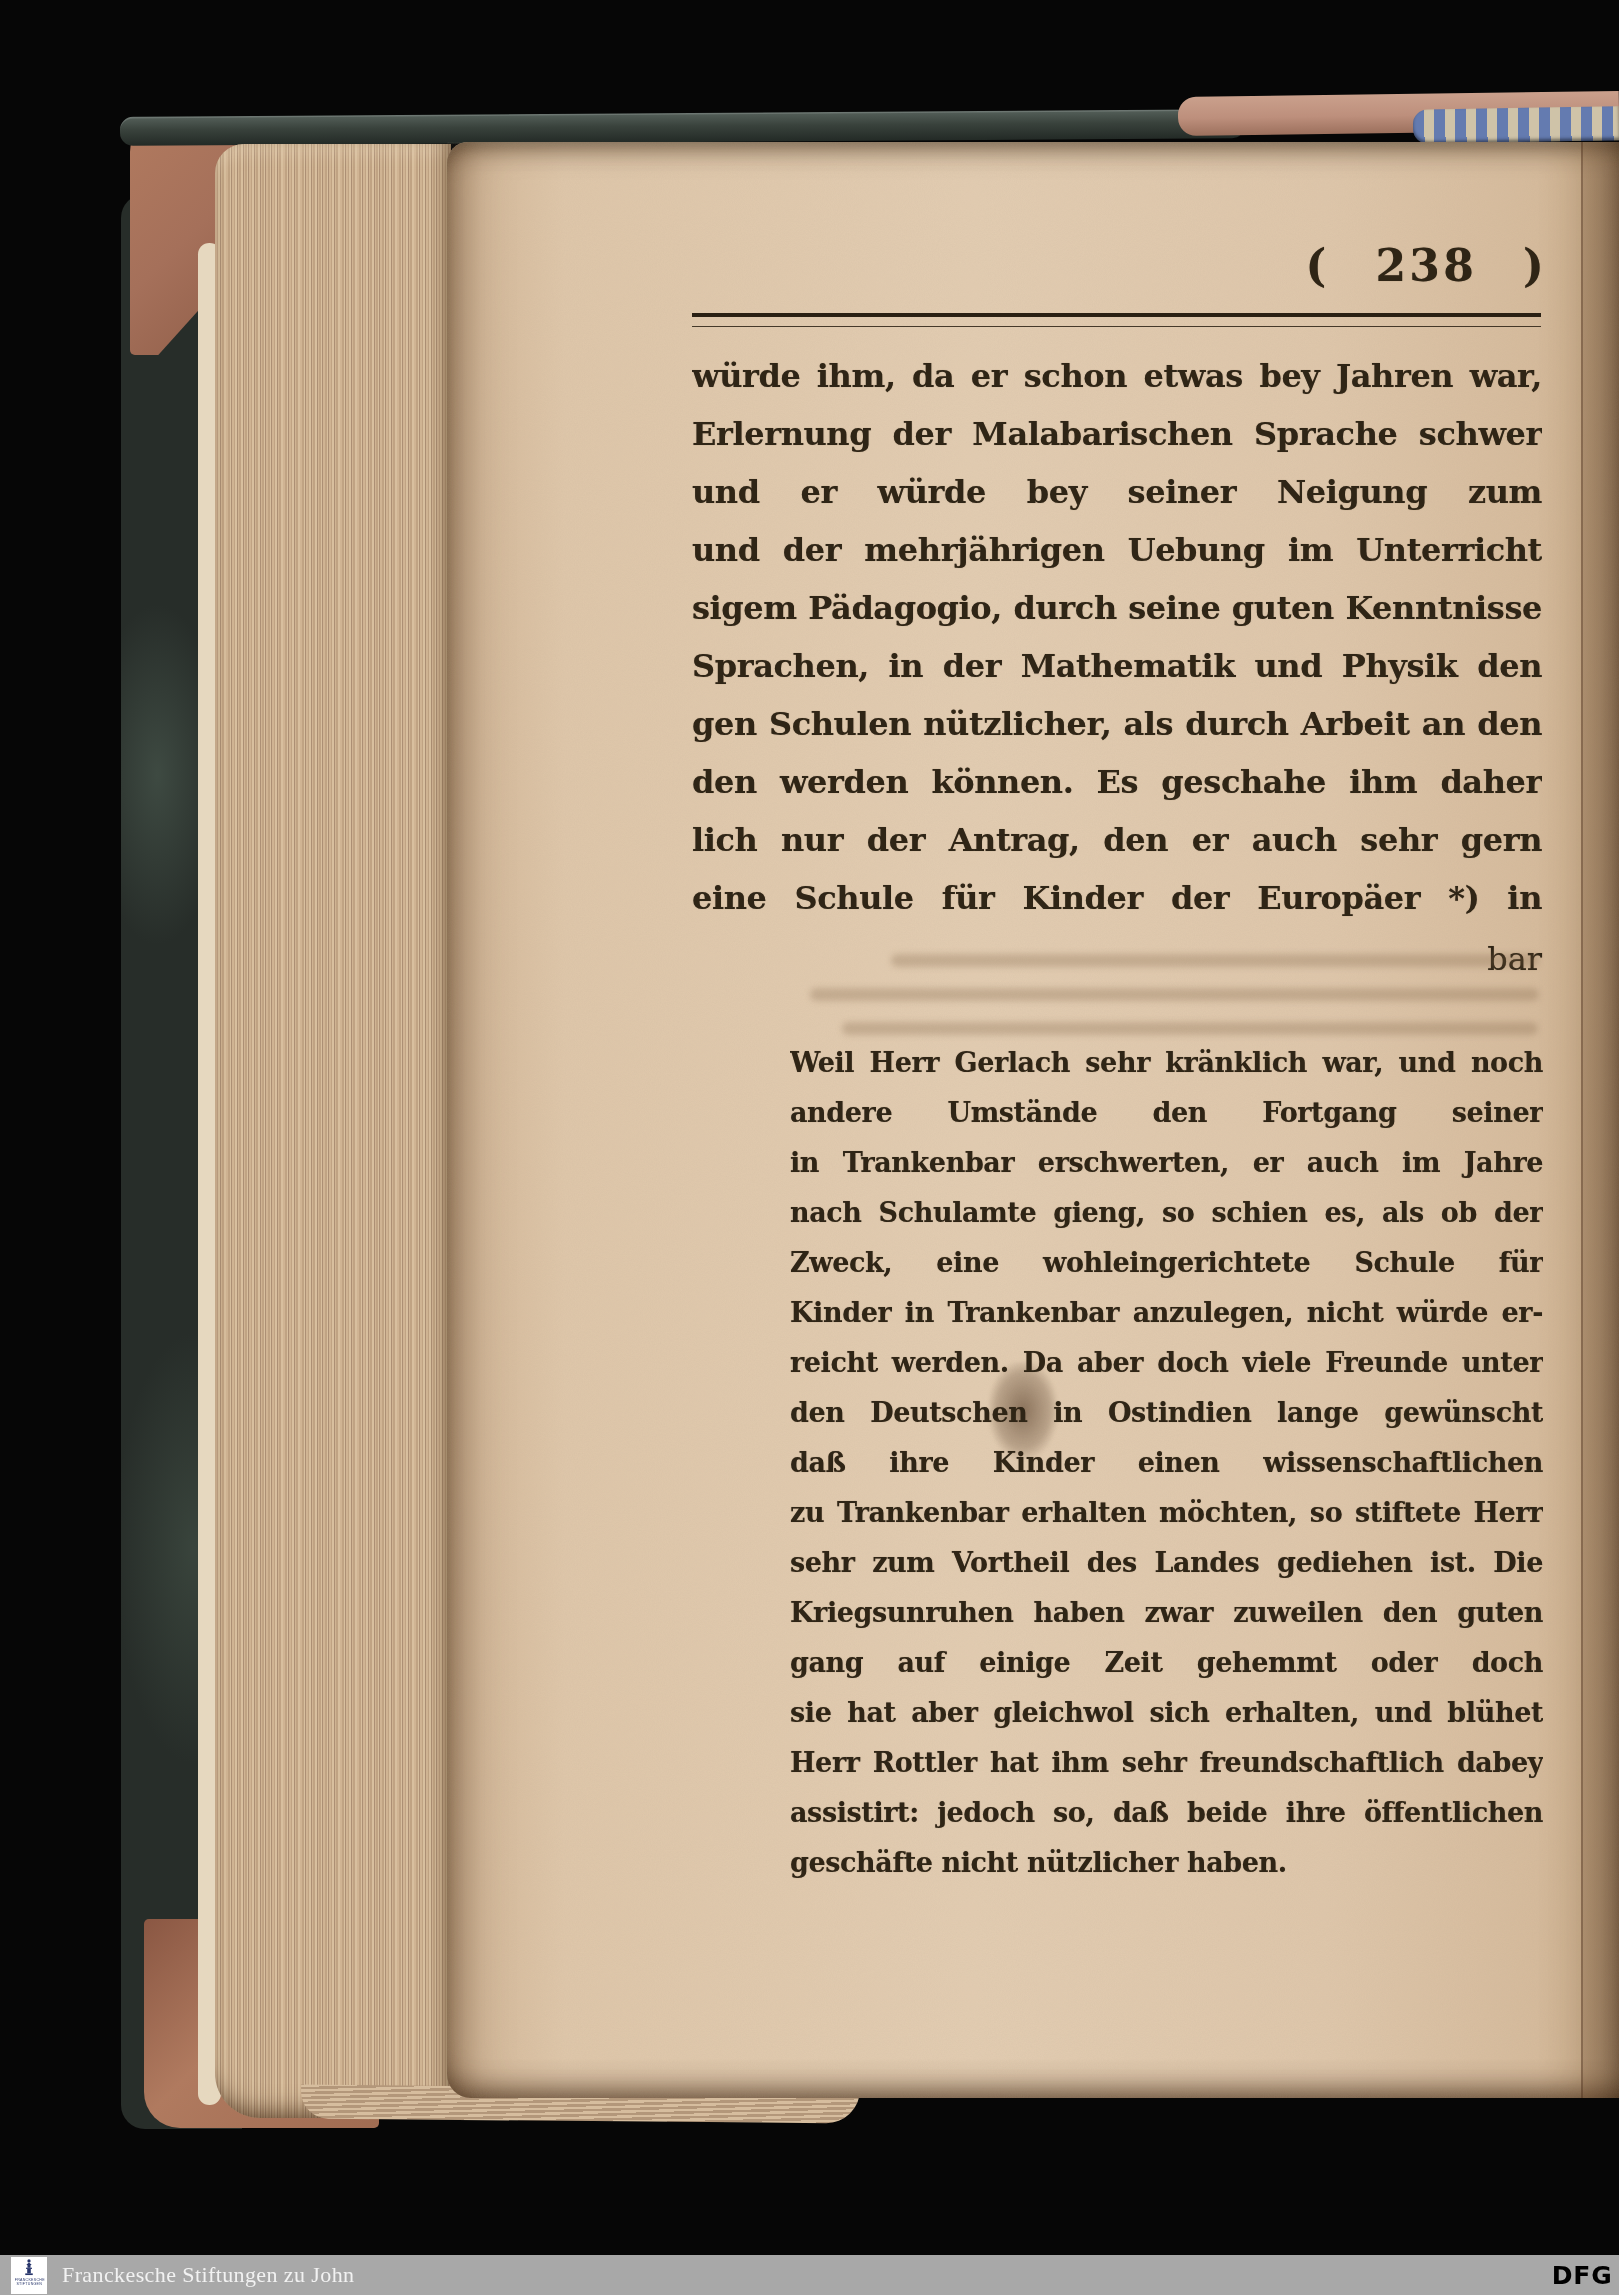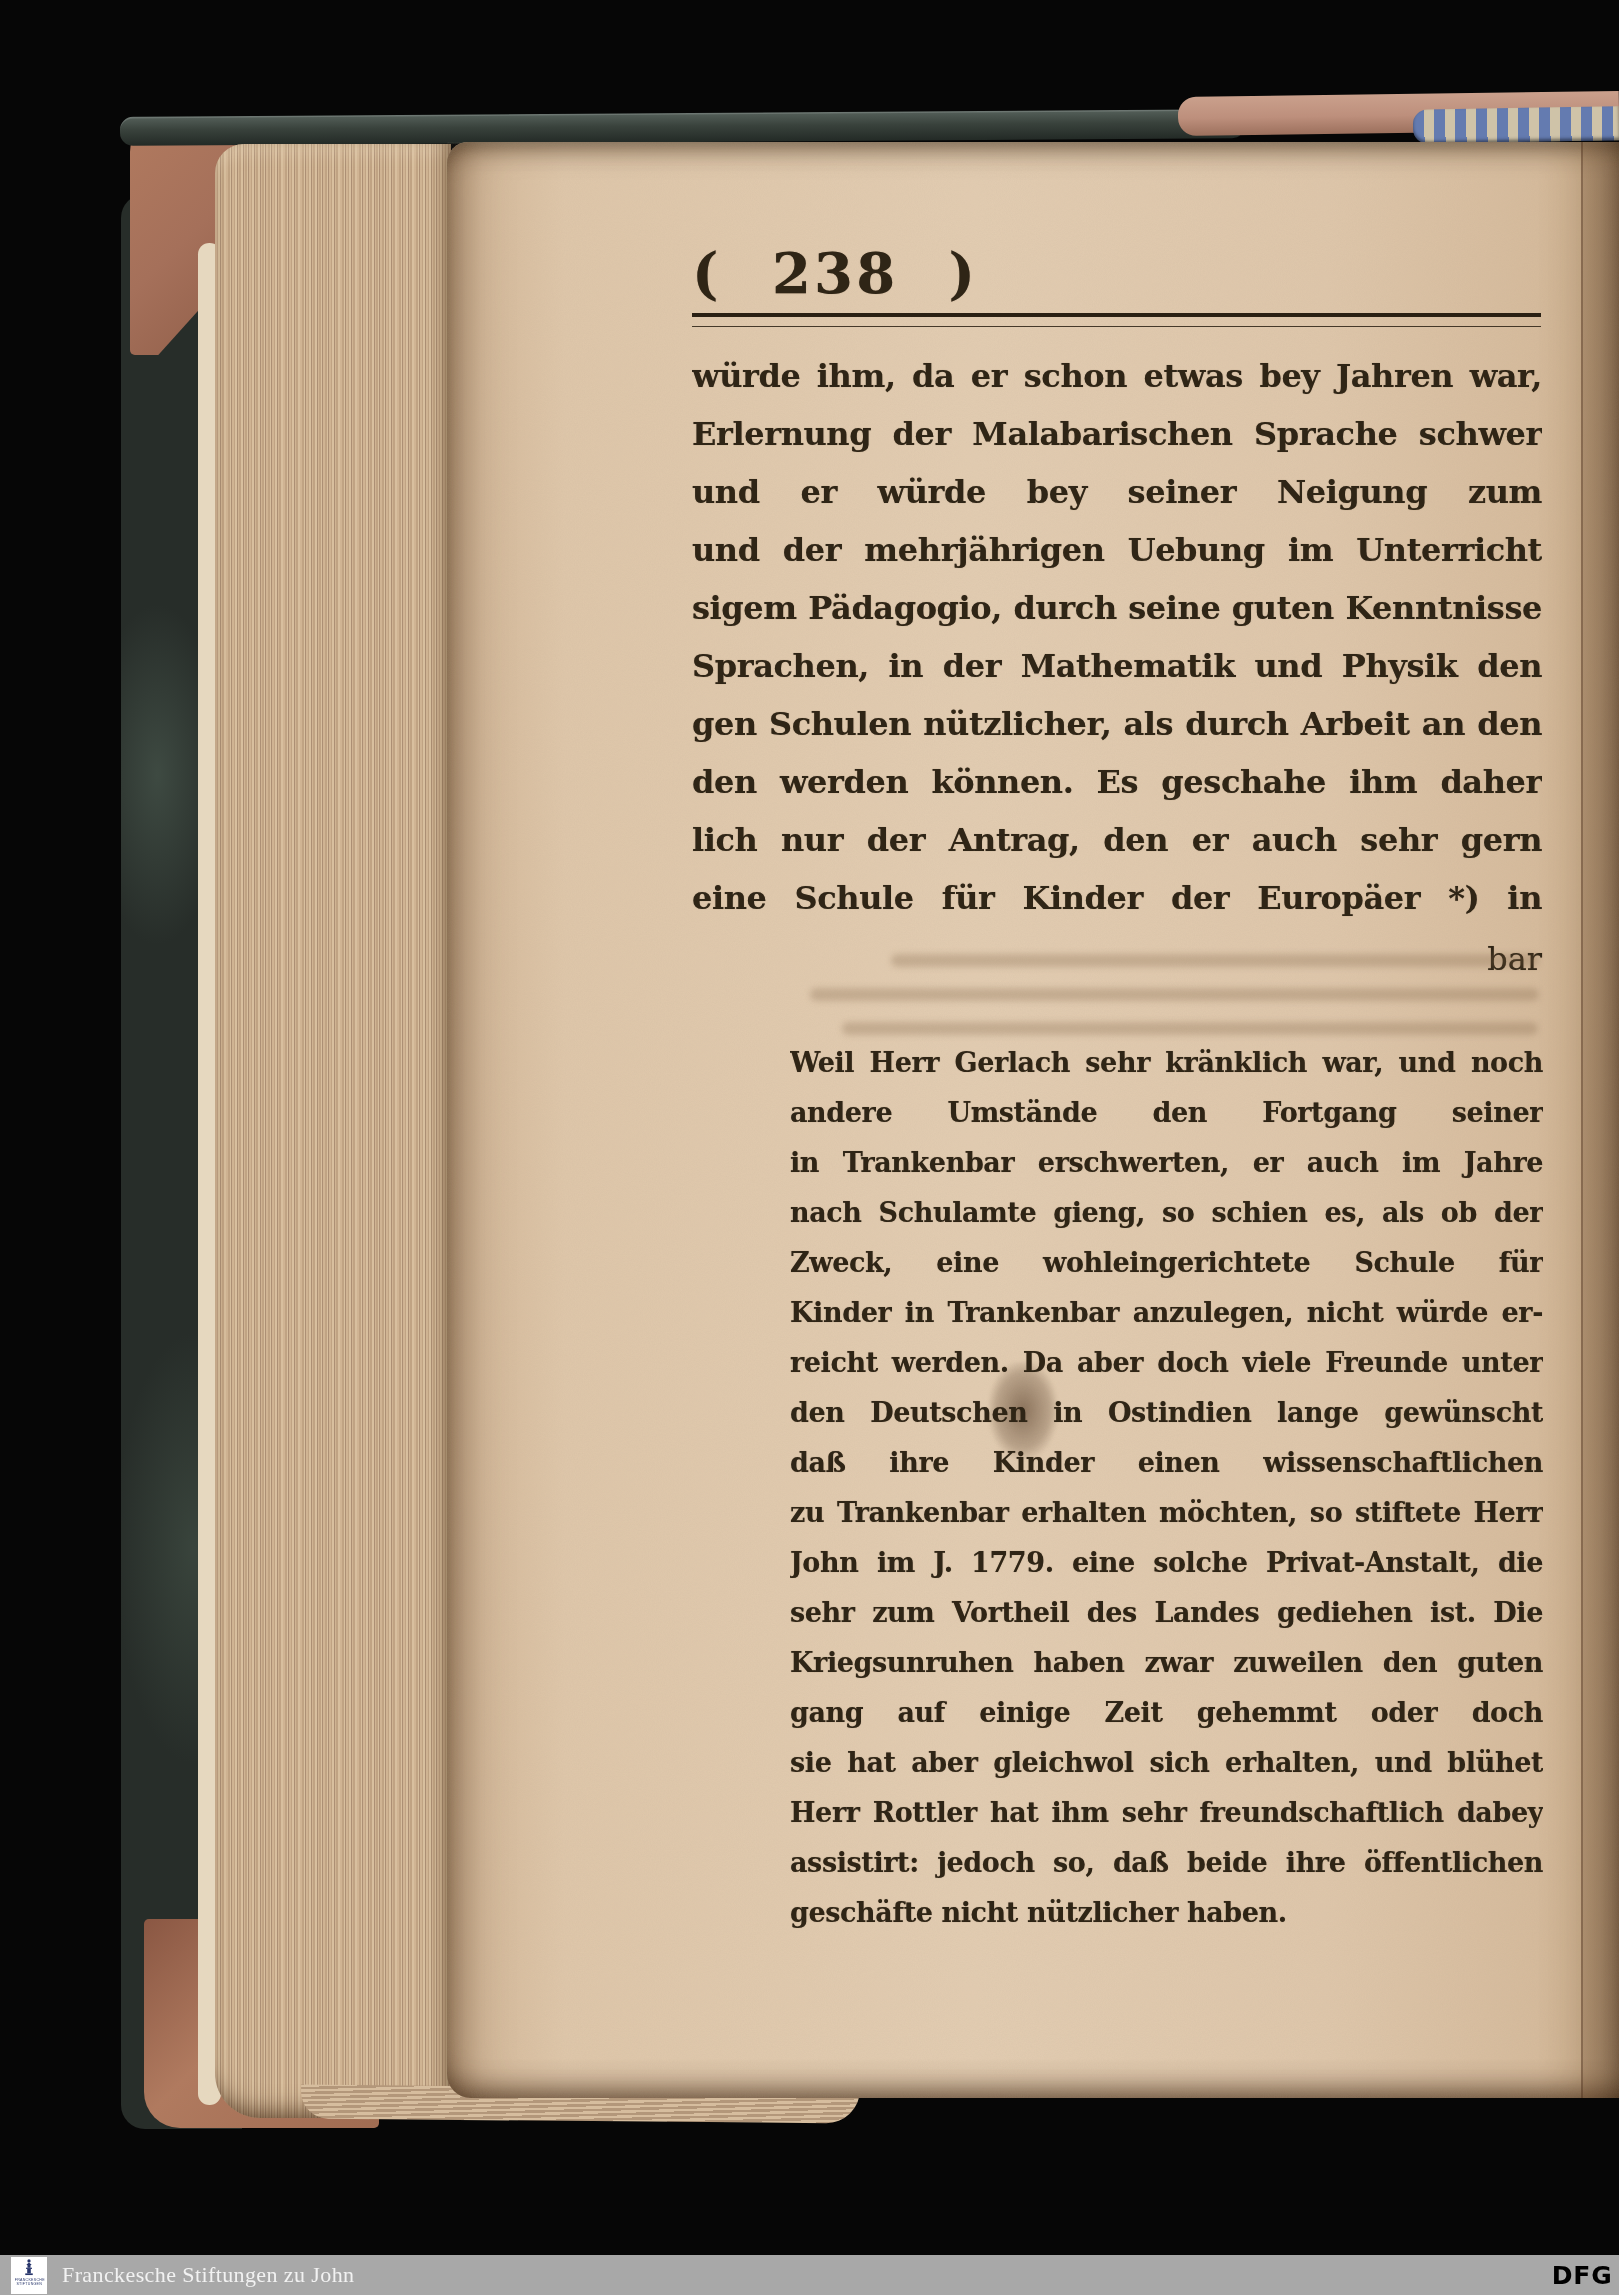--- a/index.html
+++ b/index.html
@@ -49,22 +49,22 @@
                inset 34px 0 50px -24px rgba(90,60,35,0.5),
                inset -42px 0 58px -32px rgba(70,40,20,0.55),
                inset 0 4.9px 4.9px -3.2px rgba(255,246,226,0.45);}
   .gutter-crease{position:absolute;left:1134px;top:0;width:2.4px;height:100%;
     background:rgba(80,50,30,0.5);}
   .gutter-shade{position:absolute;left:1136px;top:0;width:36px;height:100%;
     background:linear-gradient(90deg,rgba(120,85,55,0.28),rgba(40,25,12,0.18));}
   .paper-texture{position:absolute;left:0;top:0;width:100%;height:100%;opacity:.45;pointer-events:none;}
   
   .ink{color:#2f2516;text-shadow:0 0 0.8px rgba(55,38,20,0.45);}
-  .page-number{position:absolute;left:245px;top:98px;width:849px;text-align:left;
-    font-size:56px;font-weight:700;letter-spacing:3.2px;word-spacing:27.5px;}
+  .page-number{position:absolute;left:251px;top:98px;width:849px;text-align:right;
+    font-size:44px;font-weight:700;letter-spacing:3.2px;word-spacing:27.5px;}
   .header-rule{position:absolute;left:245px;top:171px;width:849px;height:9px;
     border-top:4px solid #2a2013;border-bottom:1.6px solid rgba(42,32,19,0.85);}
   .main-text{position:absolute;left:245px;top:205px;width:850px;
     font-size:32px;font-weight:700;line-height:58px;letter-spacing:-0.4px;}
   .main-text .ml{height:58px;overflow:hidden;text-align:justify;text-align-last:justify;}
   .catchword{position:absolute;left:245px;top:798px;width:850px;text-align:right;
     font-size:32px;font-weight:400;}
   .footnote{position:absolute;left:343px;top:896px;width:753px;
     font-size:27px;font-weight:700;line-height:50px;letter-spacing:-0.4px;}
   .footnote .fl{position:relative;height:50px;overflow:hidden;text-align:justify;text-align-last:justify;}
@@ -142,21 +142,20 @@
       </div>
       <div class="fl">andere Umstände den Fortgang seiner Schularbeiten</div>
       <div class="fl">in Trankenbar erschwerten, er auch im Jahre 1778.</div>
       <div class="fl">nach Schulamte gieng, so schien es, als ob der gute</div>
       <div class="fl">Zweck, eine wohleingerichtete Schule für Europäische</div>
       <div class="fl">Kinder in Trankenbar anzulegen, nicht würde er-</div>
       <div class="fl">reicht werden.  Da aber doch viele Freunde unter</div>
       <div class="fl">den Deutschen in Ostindien lange gewünscht hatten,</div>
       <div class="fl">daß ihre Kinder einen wissenschaftlichen Unterricht</div>
       <div class="fl">zu Trankenbar erhalten möchten, so stiftete Herr</div>
-      <div class="fl">John im J. 1779. eine solche Privat-Anstalt, die</div>
       <div class="fl">sehr zum Vortheil des Landes gediehen ist.  Die</div>
       <div class="fl">Kriegsunruhen haben zwar zuweilen den guten Fort-</div>
       <div class="fl">gang auf einige Zeit gehemmt oder doch erschwert:</div>
       <div class="fl">sie hat aber gleichwol sich erhalten, und blühet noch jetzt.</div>
       <div class="fl">Herr Rottler hat ihm sehr freundschaftlich dabey</div>
       <div class="fl">assistirt: jedoch so, daß beide ihre öffentlichen Amts-</div>
       <div class="fl last">geschäfte nicht nützlicher haben.</div>
     </div>
   </div>
 

